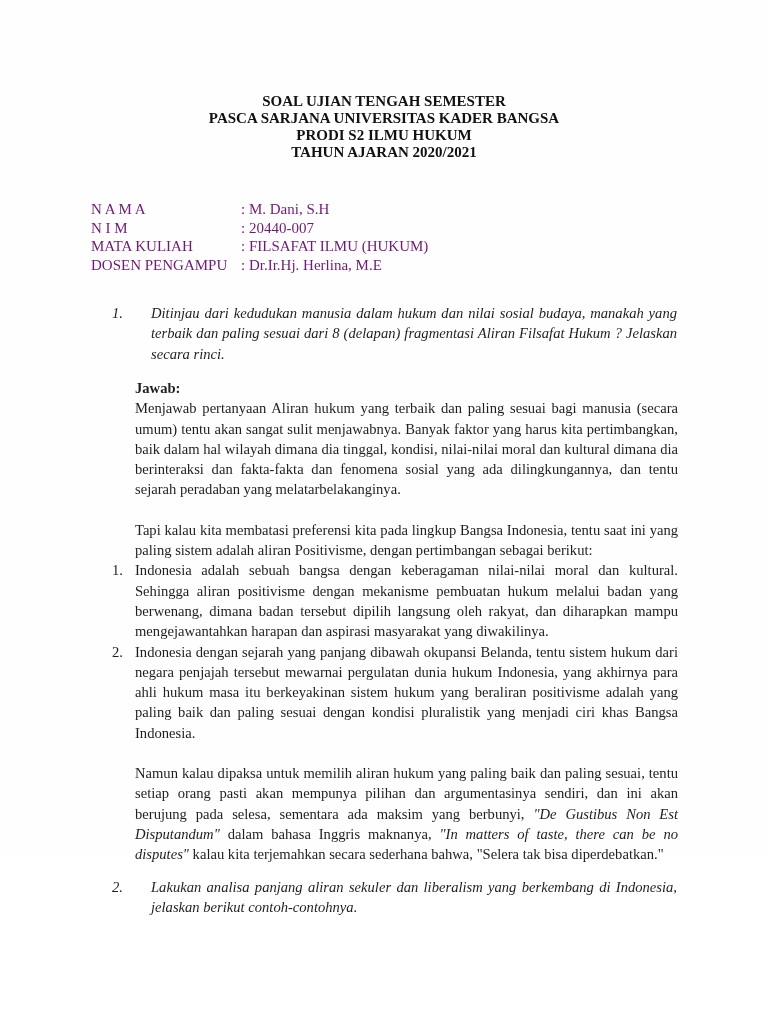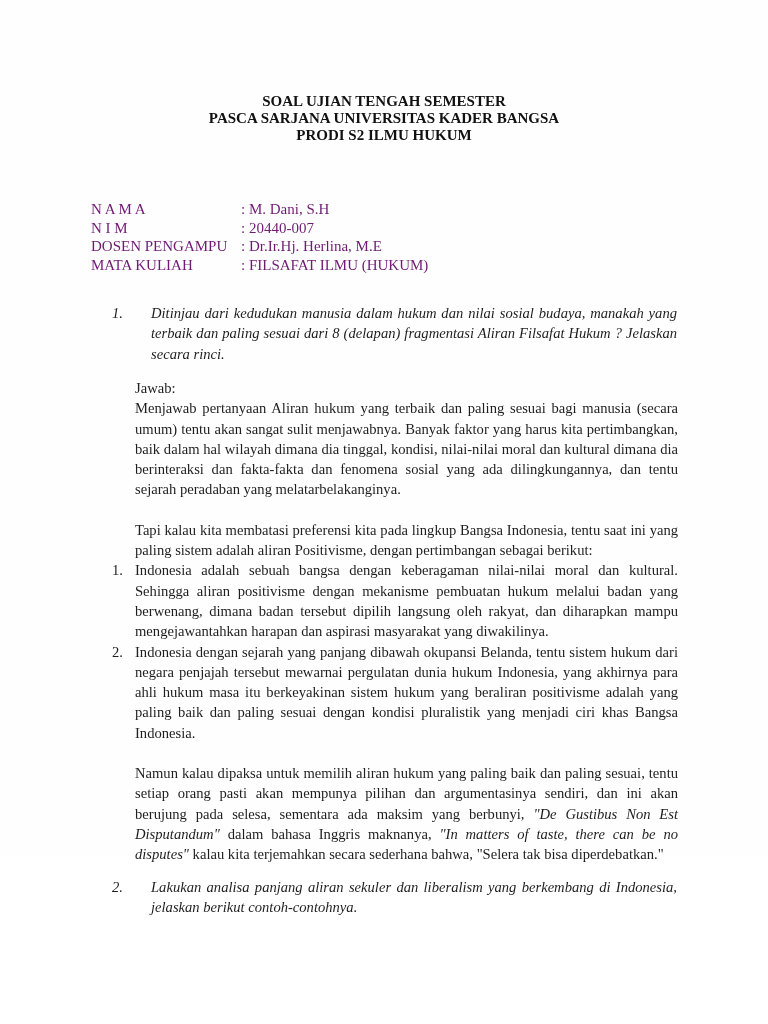--- a/index.html
+++ b/index.html
@@ -67,21 +67,21 @@
     .answer {
       position: absolute;
       left: 135px;
       width: 543px;
       font-size: 14.6px;
       line-height: 20.3px;
       color: #1e1e1e;
       text-align: justify;
     }
     .jawab-label {
-      font-weight: normal;
+      font-weight: bold;
     }
     .para { text-align: justify; text-align-last: left; }
     .list {
       margin: 0; padding: 0;
     }
     .list-item {
       position: relative;
       padding-left: 23px;
       text-align: justify;
     }
@@ -94,38 +94,39 @@
   </style>
 </head>
 <body>
 
 <div class="page">
 
   <div class="header">
     <div>SOAL UJIAN TENGAH SEMESTER</div>
     <div>PASCA SARJANA UNIVERSITAS KADER BANGSA</div>
     <div>PRODI S2 ILMU HUKUM</div>
+    <div>TAHUN AJARAN 2020/2021</div>
   </div>
 
   <div class="info">
     <div class="info-row">
       <span class="info-label">N A M A</span>
       <span class="info-value">: M. Dani, S.H</span>
     </div>
     <div class="info-row">
       <span class="info-label">N I M</span>
       <span class="info-value">: 20440-007</span>
     </div>
     <div class="info-row">
+      <span class="info-label">MATA KULIAH</span>
+      <span class="info-value">: FILSAFAT ILMU (HUKUM)</span>
+    </div>
+    <div class="info-row">
       <span class="info-label">DOSEN PENGAMPU</span>
       <span class="info-value">: Dr.Ir.Hj. Herlina, M.E</span>
-    </div>
-    <div class="info-row">
-      <span class="info-label">MATA KULIAH</span>
-      <span class="info-value">: FILSAFAT ILMU (HUKUM)</span>
     </div>
   </div>
 
   <div class="q" style="top:303px;">
     <span class="qnum">1.</span>
     <div class="qtext para">Ditinjau dari kedudukan manusia dalam hukum dan nilai sosial budaya, manakah yang terbaik dan paling sesuai dari 8 (delapan) fragmentasi Aliran Filsafat Hukum ? Jelaskan secara rinci.</div>
   </div>
 
   <div class="answer" style="top:378px;">
     <div class="jawab-label">Jawab:</div>

